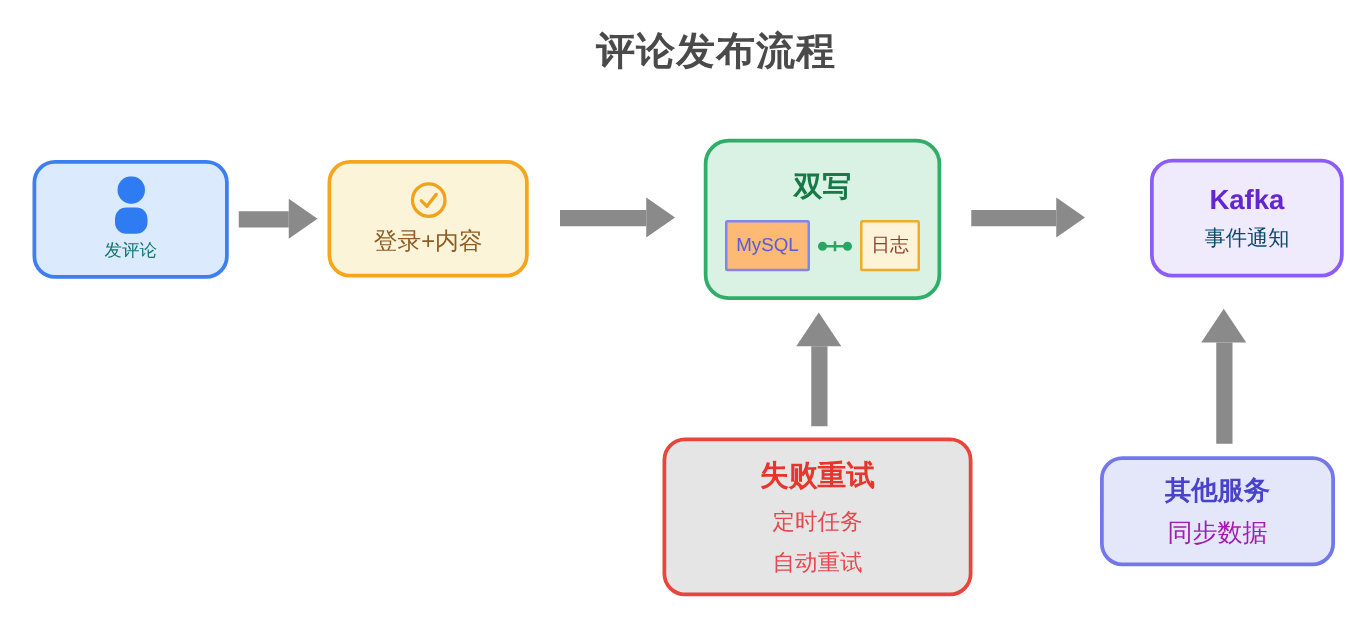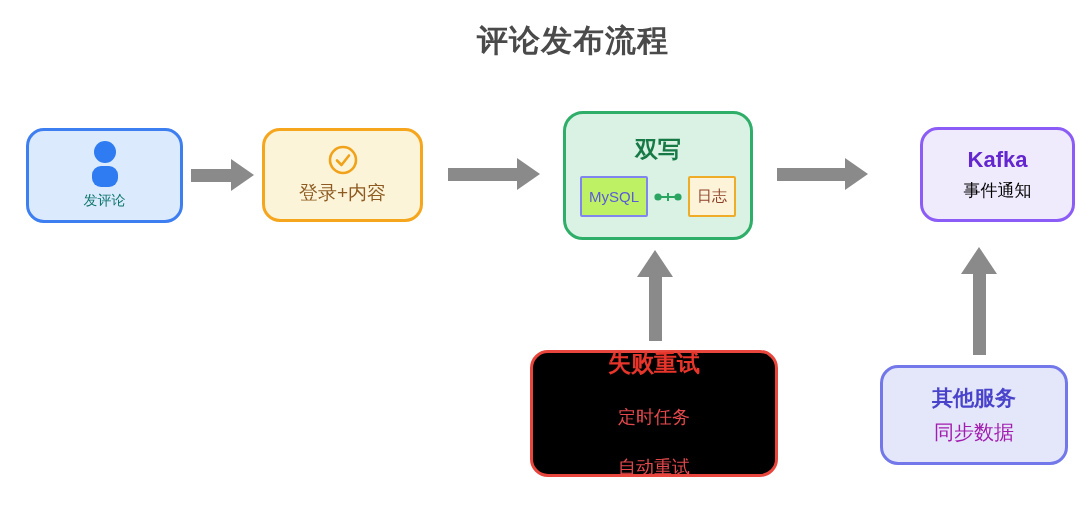--- a/index.html
+++ b/index.html
@@ -20,32 +20,32 @@
   .n-post .label{color:#0f766e;font-size:14px;font-weight:500;}
   
   .n-login{left:262px;top:128px;width:161px;height:94px;background:#fcf4d9;border:3px solid #f5a61d;gap:4px;}
   .n-login .label{color:#8d5b21;font-size:19px;font-weight:400;}
   
   .n-dual{left:563px;top:111px;width:190px;height:129px;background:#d9f2e4;border:3px solid #2fae69;border-radius:20px;justify-content:flex-start;}
   .n-dual .dual-title{margin-top:20px;font-size:23px;font-weight:700;color:#177a46;}
   .dual-row{display:flex;align-items:center;justify-content:center;gap:5px;margin-top:11px;}
   .chip{box-sizing:border-box;height:41px;display:flex;align-items:center;justify-content:center;
         font-size:15px;border-radius:2px;padding:0 7px;}
-  .chip-mysql{background:#bef264;border:2px solid #8186ee;color:#5b5bd8;}
+  .chip-mysql{background:#fdba74;border:2px solid #8186ee;color:#5b5bd8;}
   .chip-log{background:#fcf3d8;border:2px solid #efac28;color:#8c3f28;}
   
   .n-kafka{left:920px;top:127px;width:155px;height:95px;background:#efeafc;border:3px solid #8b5cf6;gap:6px;}
   .n-kafka .ktitle{font-size:22px;font-weight:700;color:#6326cf;}
-  .n-kafka .ksub{font-size:17px;font-weight:500;color:#000000;}
+  .n-kafka .ksub{font-size:17px;font-weight:500;color:#0c4a6e;}
   
-  .n-retry{left:530px;top:350px;width:248px;height:127px;background:#000000;border:3px solid #e8453c;gap:26px;}
+  .n-retry{left:530px;top:350px;width:248px;height:127px;background:#e5e5e5;border:3px solid #e8453c;gap:9px;}
   .n-retry .rtitle{font-size:23px;font-weight:700;color:#e8352b;}
   .n-retry .rline{font-size:18px;font-weight:500;color:#e5484d;}
   
-  .n-other{left:880px;top:365px;width:188px;height:100px;background:#e4e6fa;border:3px solid #7277ea;gap:7px;}
+  .n-other{left:880px;top:365px;width:188px;height:88px;background:#e4e6fa;border:3px solid #7277ea;gap:7px;}
   .n-other .otitle{font-size:21px;font-weight:700;color:#4943cb;}
   .n-other .osub{font-size:20px;font-weight:500;color:#a21caf;}
   
   .h-arrow{position:absolute;display:flex;align-items:center;height:32px;}
   .h-arrow .shaft{height:13px;background:#8a8a8a;flex:1;}
   .h-arrow .head{width:0;height:0;border-top:16px solid transparent;border-bottom:16px solid transparent;border-left:23px solid #8a8a8a;}
   .a1{left:191px;top:159px;width:63px;}
   .a2{left:448px;top:158px;width:92px;}
   .a3{left:777px;top:158px;width:91px;}
   .v-arrow{position:absolute;display:flex;flex-direction:column;align-items:center;width:36px;}

